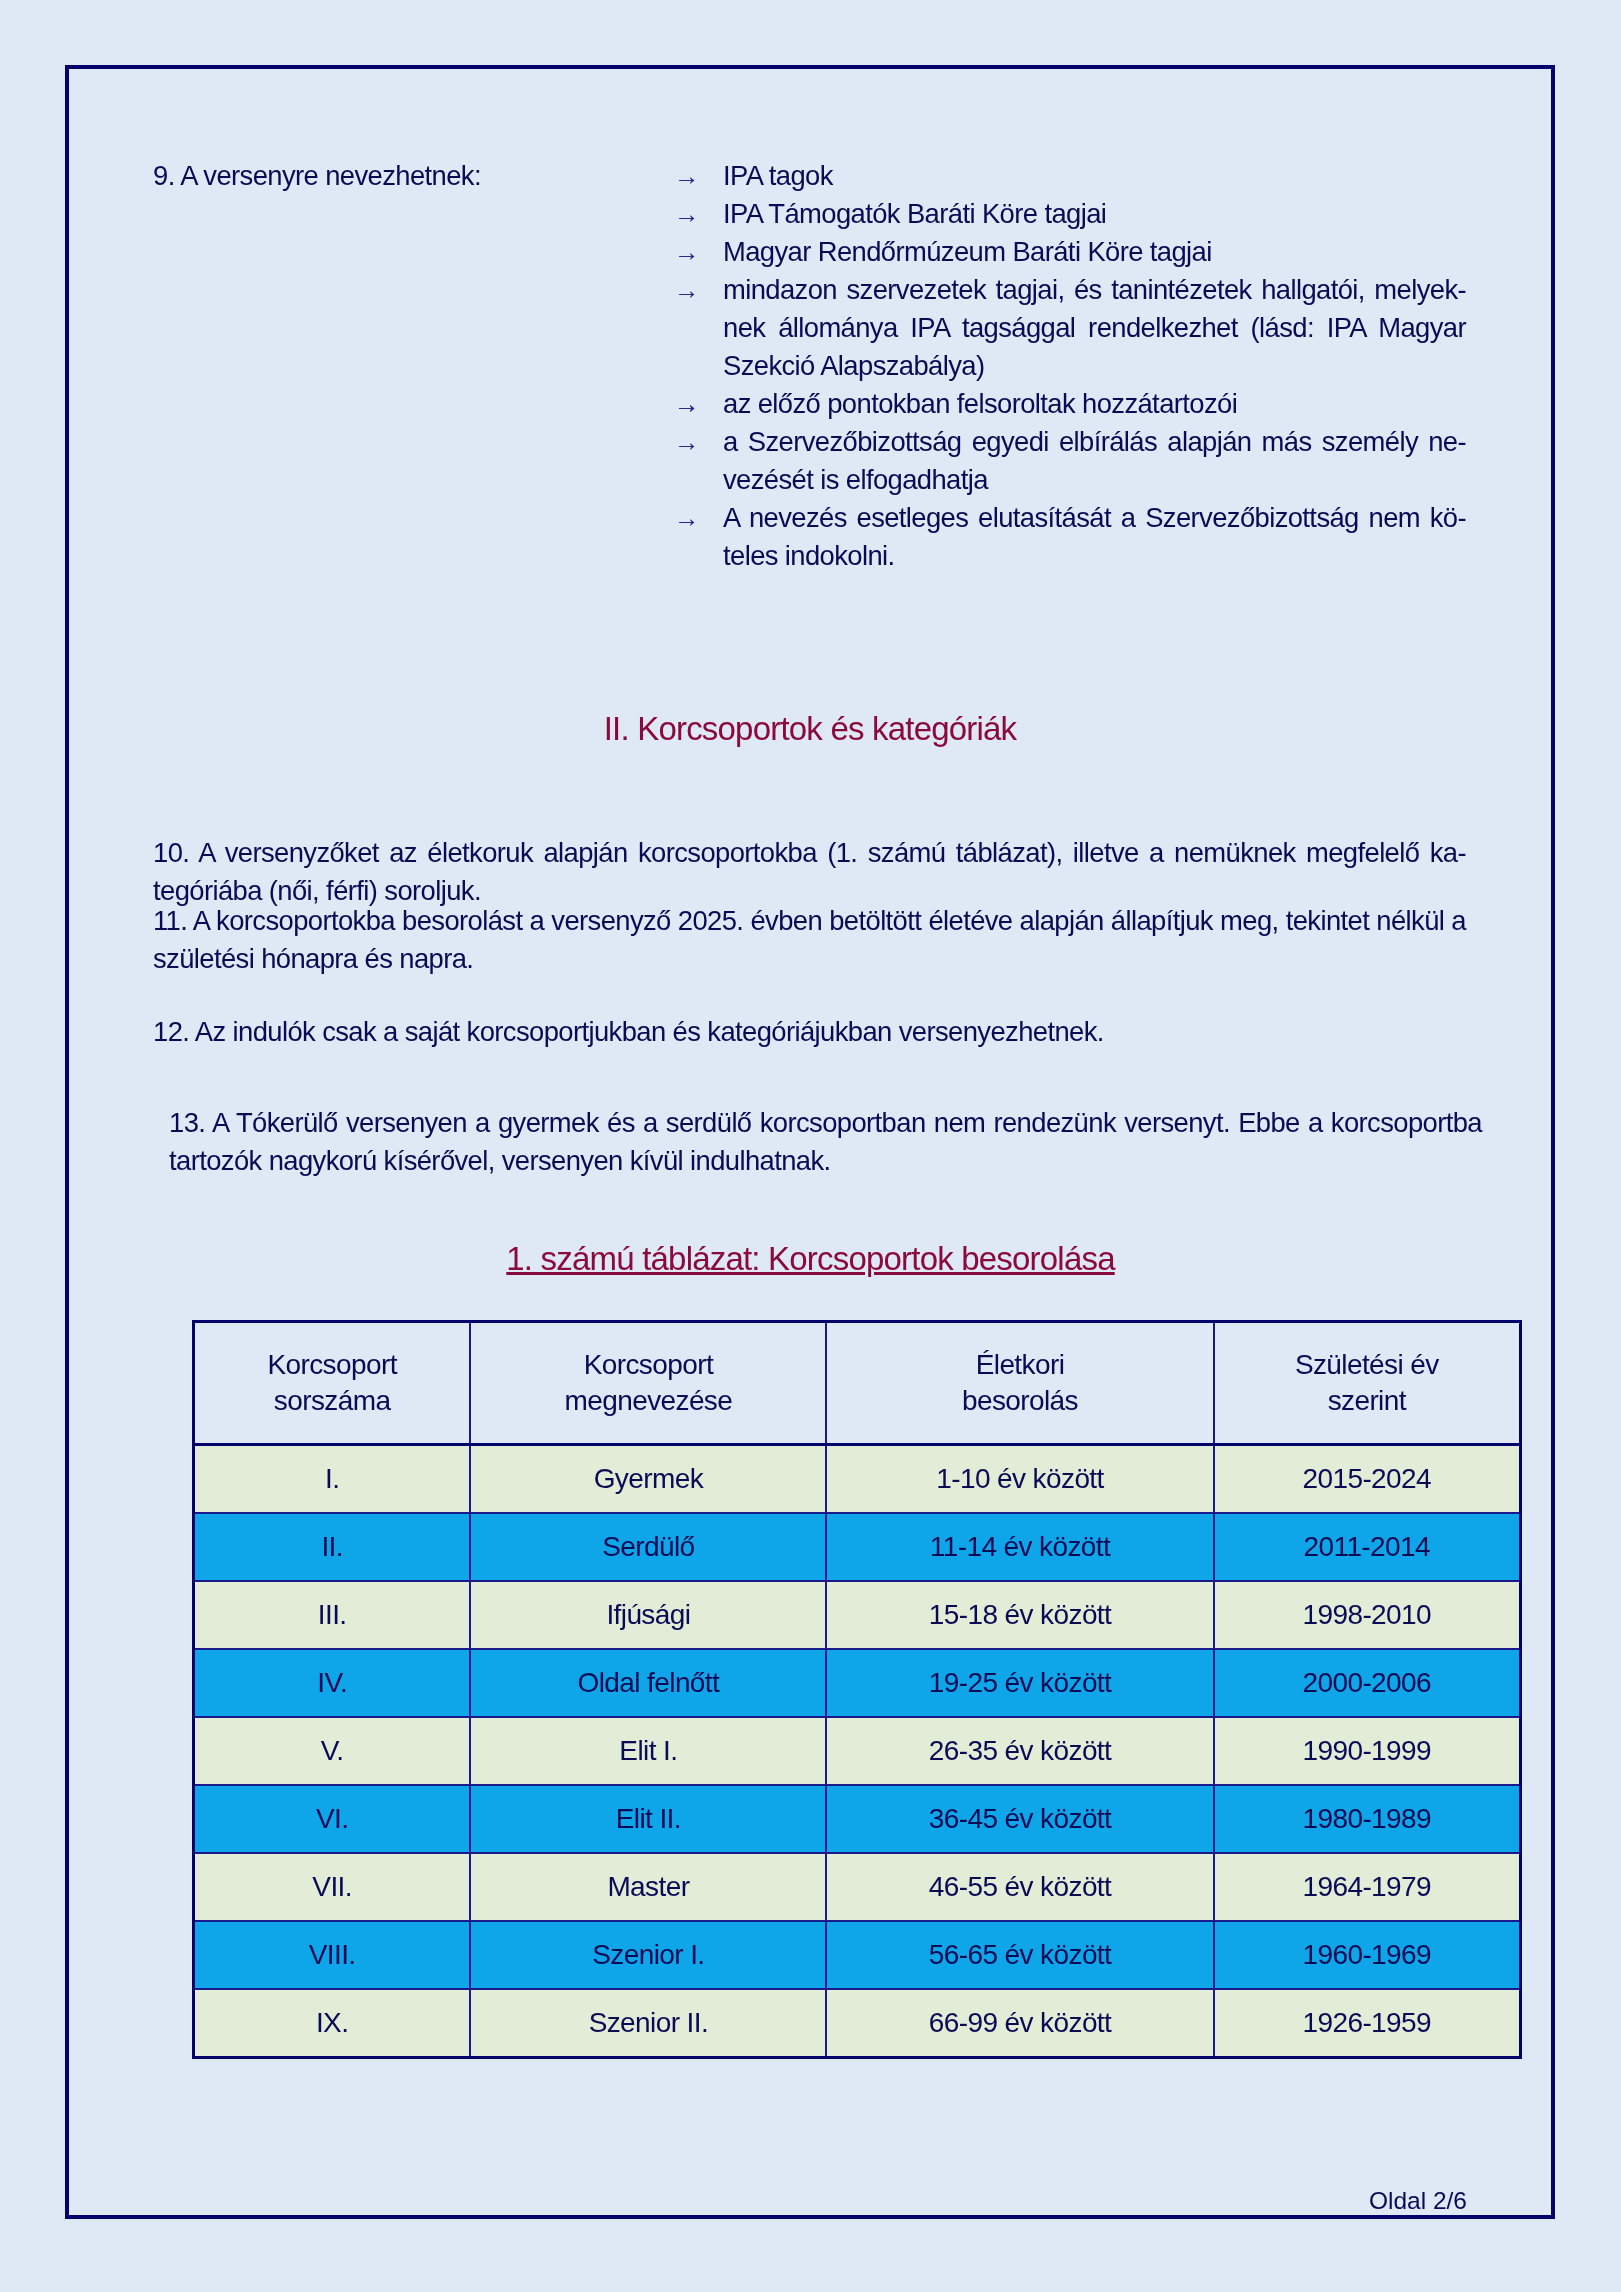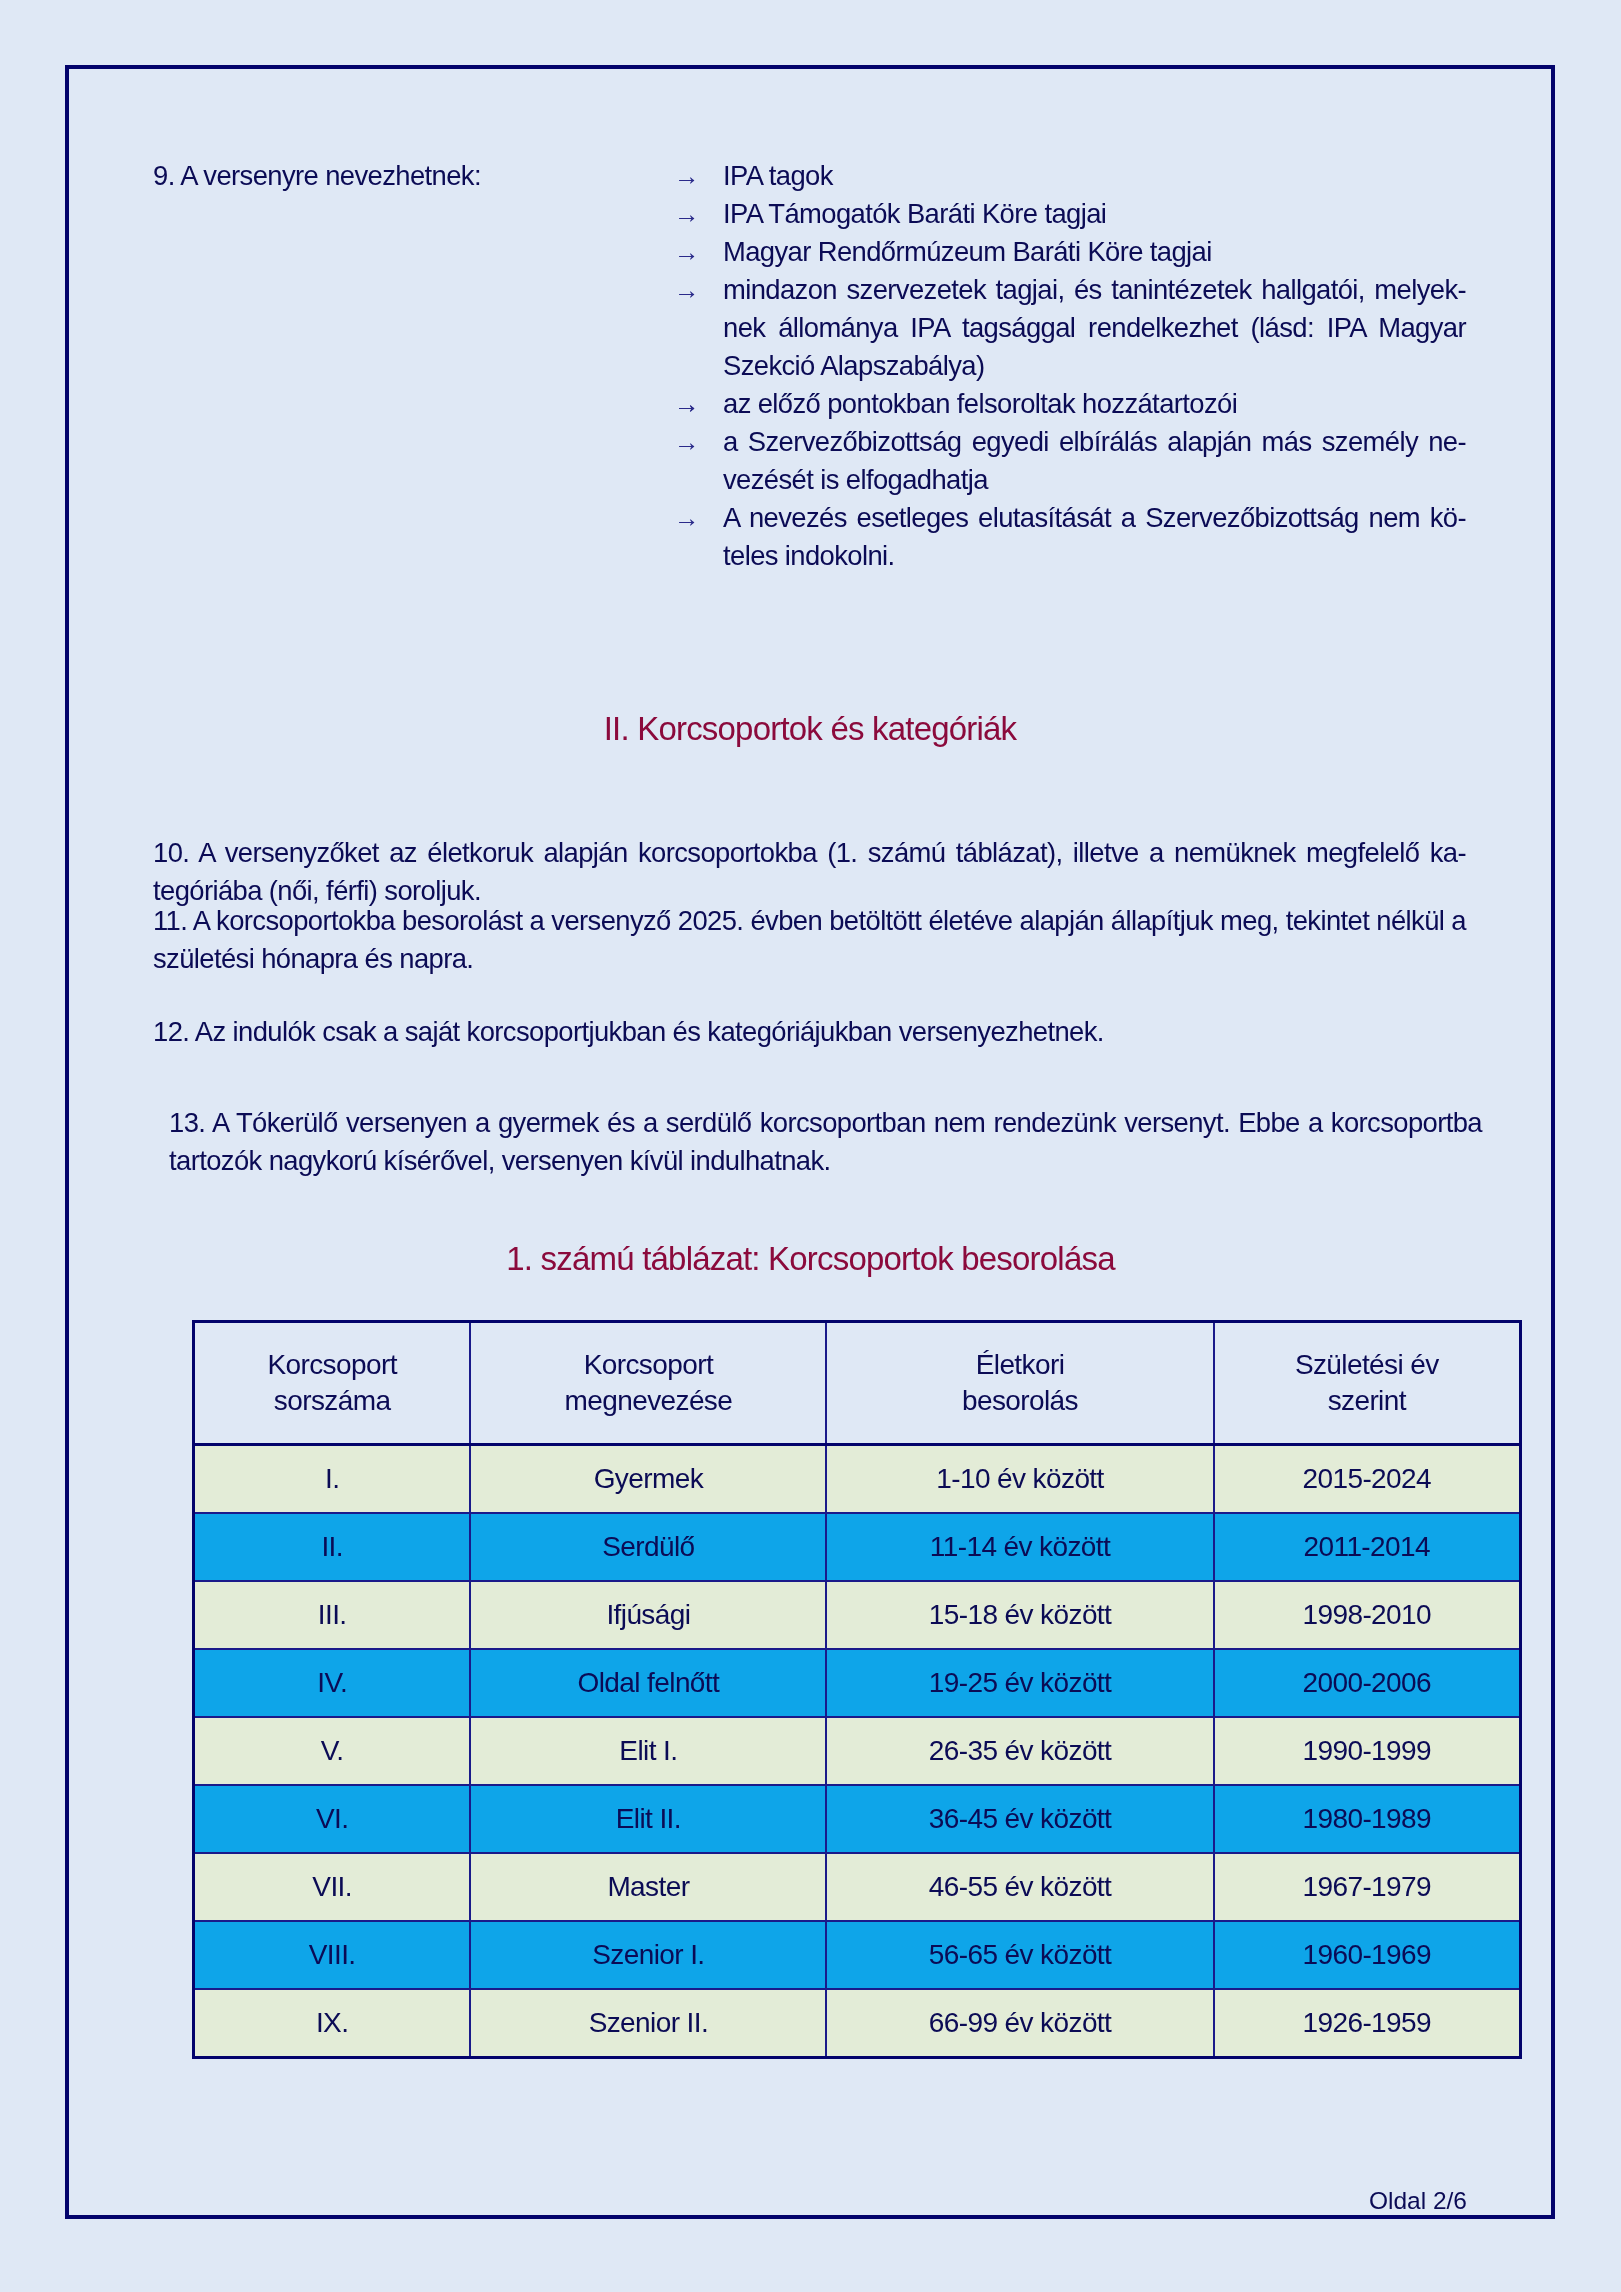--- a/index.html
+++ b/index.html
@@ -69,21 +69,21 @@
   </ul>
 </div>
 
 <div class="section-title" style="top:710px;">II. Korcsoportok és kategóriák</div>
 
 <p class="para text" style="top:834px; margin:0;">10. A versenyzőket az életkoruk alapján korcsoportokba (1. számú táblázat), illetve a nemüknek megfelelő ka-tegóriába (női, férfi) soroljuk.</p>
 <p class="para text" style="top:902px; margin:0;">11. A korcsoportokba besorolást a versenyző 2025. évben betöltött életéve alapján állapítjuk meg, tekintet nélkül a születési hónapra és napra.</p>
 <p class="para text" style="top:1013px; margin:0;">12. Az indulók csak a saját korcsoportjukban és kategóriájukban versenyezhetnek.</p>
 <p class="para text" style="top:1088px; margin:16px;">13. A Tókerülő versenyen a gyermek és a serdülő korcsoportban nem rendezünk versenyt. Ebbe a korcsoportba tartozók nagykorú kísérővel, versenyen kívül indulhatnak.</p>
 
-<div class="section-title" style="top:1240px; left:186px; width:1249px;">1. számú táblázat: Korcsoportok besorolása</div>
+<div class="section-title" style="top:1240px; left:186px; width:1249px;text-decoration:underline;">1. számú táblázat: Korcsoportok besorolása</div>
 
 <table class="groups">
   <thead>
     <tr>
       <th><span style="white-space:pre-line">Korcsoport
 sorszáma</span></th>
       <th><span style="white-space:pre-line">Korcsoport
 megnevezése</span></th>
       <th><span style="white-space:pre-line">Életkori
 besorolás</span></th>
@@ -125,21 +125,21 @@
     <tr class="yellow">
       <td>VI.</td>
         <td>Elit II.</td>
         <td>36-45 év között</td>
         <td>1980-1989</td>
     </tr>
     <tr class="green">
       <td>VII.</td>
         <td>Master</td>
         <td>46-55 év között</td>
-        <td>1967-1979</td>
+        <td>1964-1979</td>
     </tr>
     <tr class="yellow">
       <td>VIII.</td>
         <td>Szenior I.</td>
         <td>56-65 év között</td>
         <td>1960-1969</td>
     </tr>
     <tr class="green">
       <td>IX.</td>
         <td>Szenior II.</td>

